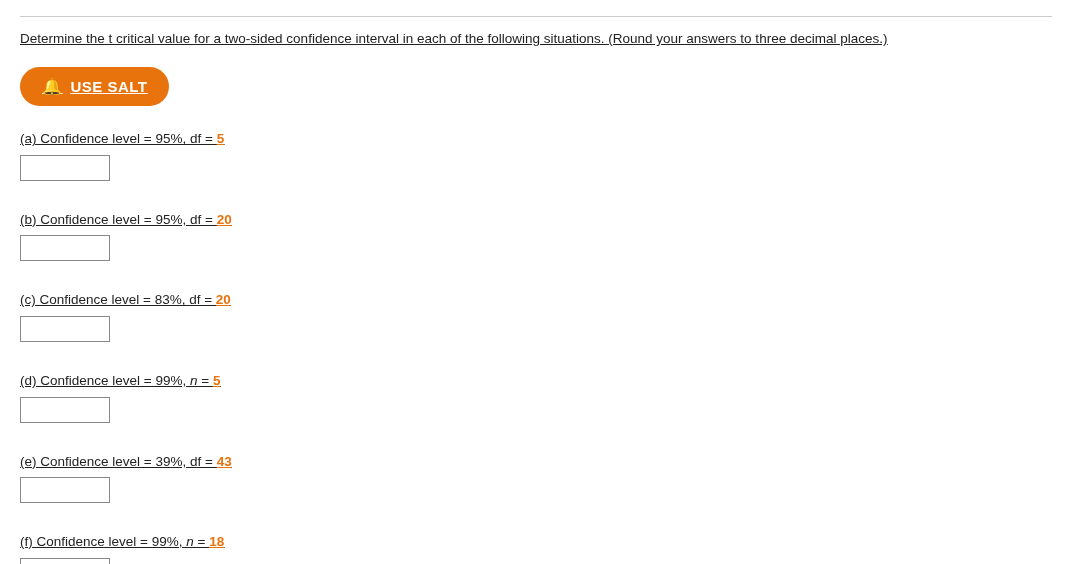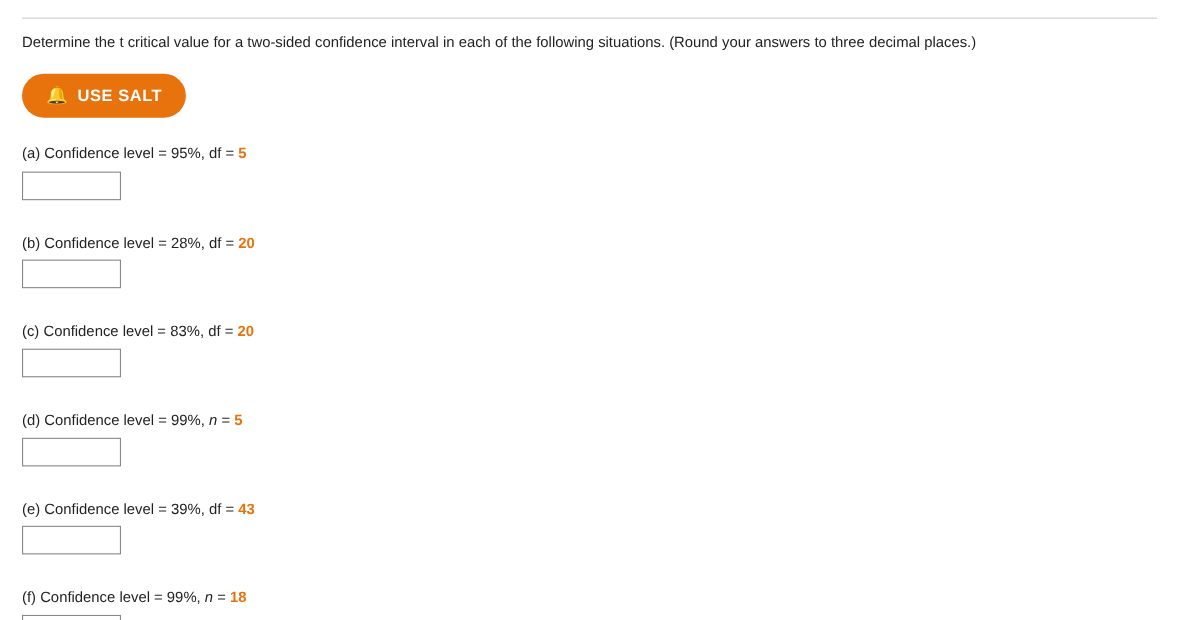--- a/index.html
+++ b/index.html
@@ -1,15 +1,15 @@
 <!DOCTYPE html>
 <html><head>
   <meta charset="utf-8">
   <style>
-    * { box-sizing: border-box; margin: 0; padding: 0; }
+    * { box-sizing: border-box; margin: 0; padding: 0; text-decoration: underline; }
     body {
       font-family: Arial, sans-serif;
       font-size: 14px;
       background: #fff;
       color: #222;
       padding: 16px 20px;
     }
     .instruction {
       font-size: 13.5px;
       margin-bottom: 18px;
@@ -92,21 +92,21 @@
 
   <div class="problem-item">
     <div class="problem-label">
       <span>(a) Confidence level = 95%, df = </span><span class="highlight">5</span>
     </div>
     <input class="answer-input" type="text" style="">
   </div>
 
   <div class="problem-item">
     <div class="problem-label">
-      <span>(b) Confidence level = 28%, df = </span><span class="highlight">20</span>
+      <span>(b) Confidence level = 95%, df = </span><span class="highlight">20</span>
     </div>
     <input class="answer-input" type="text" style="">
   </div>
 
   <div class="problem-item">
     <div class="problem-label">
       <span>(c) Confidence level = 83%, df = </span><span class="highlight">20</span>
     </div>
     <input class="answer-input" type="text" style="">
   </div>

